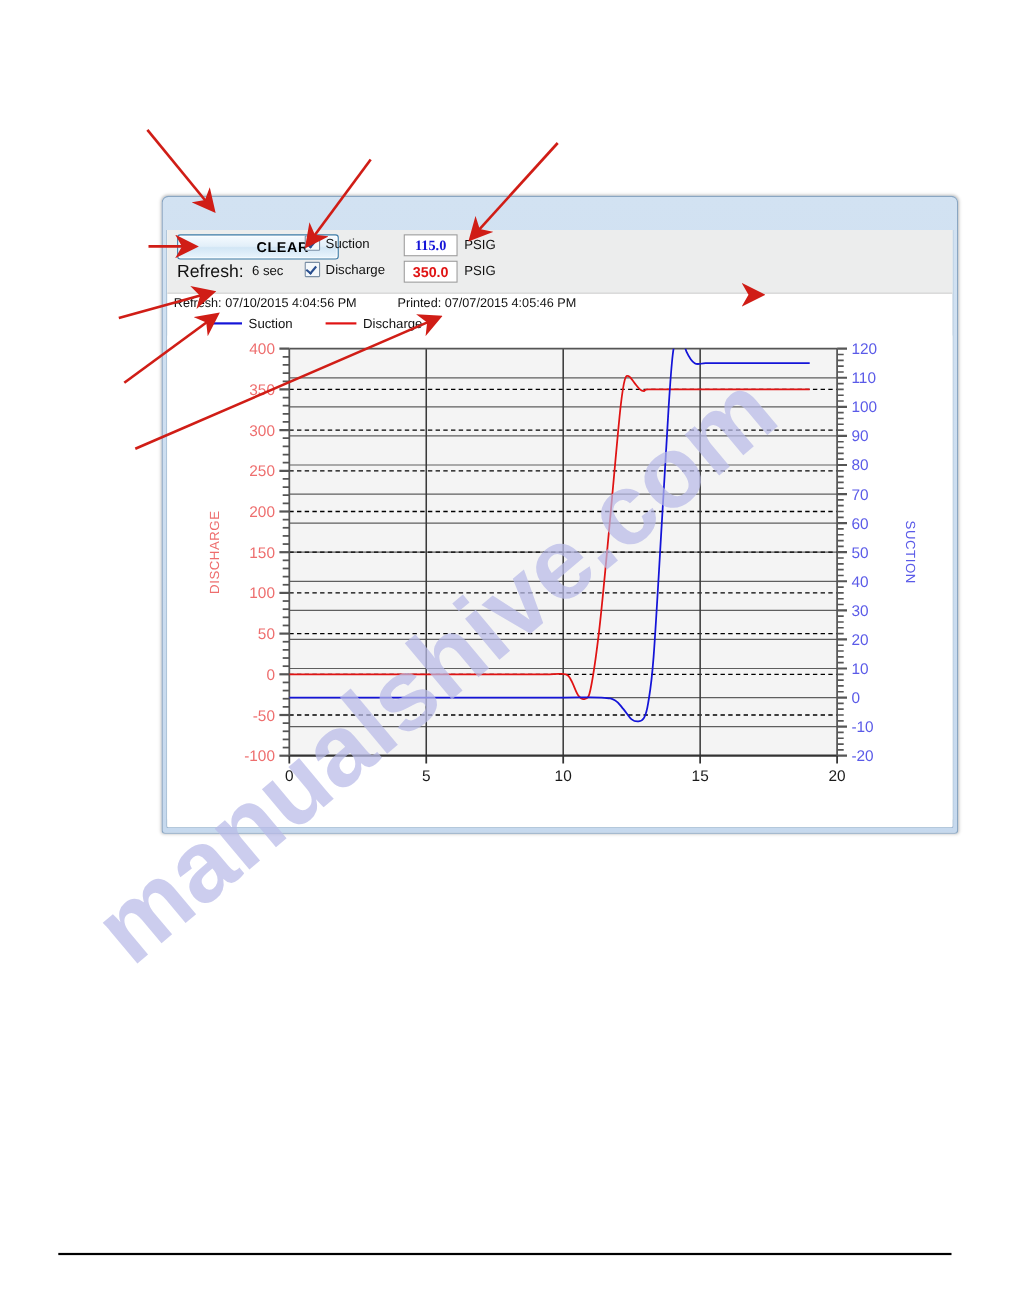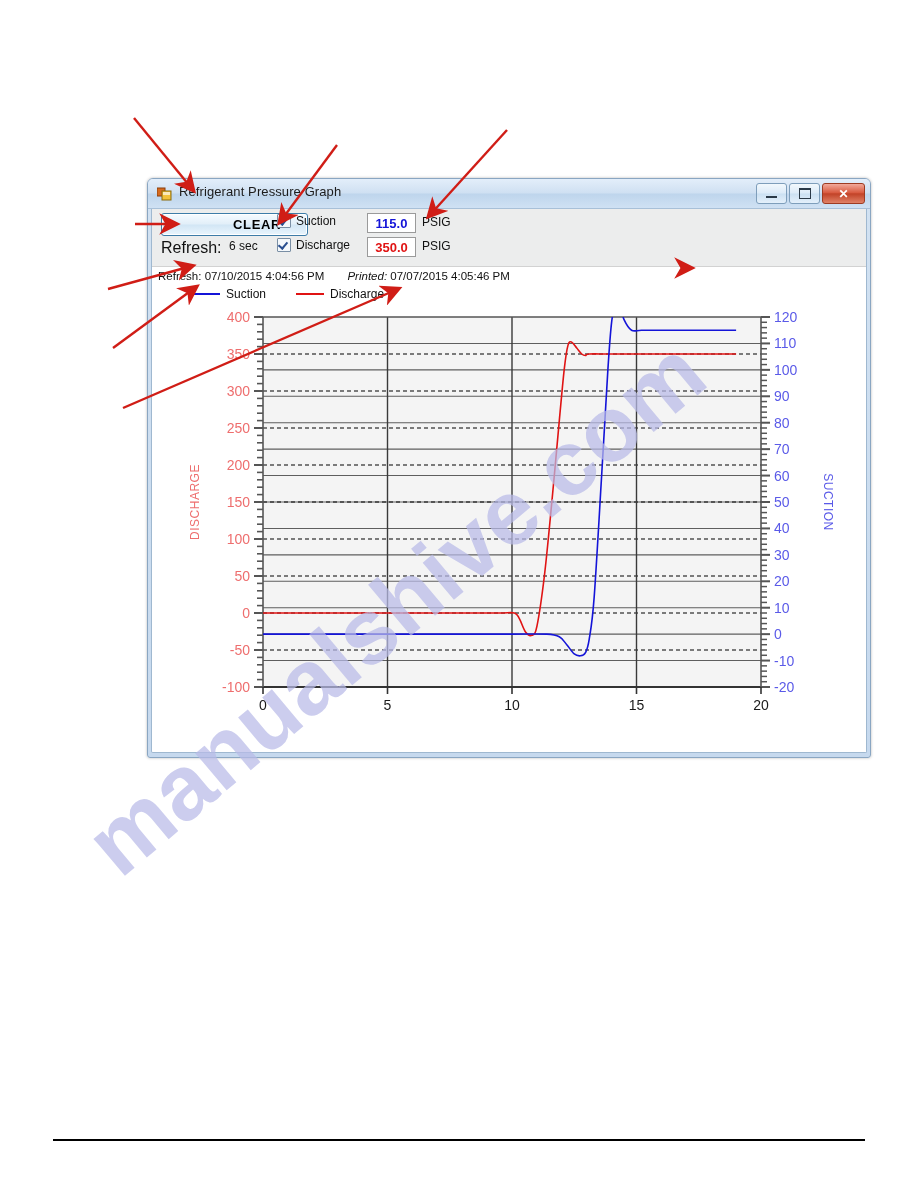--- a/index.html
+++ b/index.html
@@ -92,29 +92,29 @@
     width:4px;height:7px;border:solid #2a4f8f;border-width:0 2px 2px 0;
     transform:rotate(40deg);
   }
   .chk-label{font-size:12px;color:#111;white-space:nowrap;}
 
   .val-box{
     position:absolute;width:47px;height:18px;background:#fff;
     border:1px solid #9a9a9a;display:flex;align-items:center;justify-content:center;
     font-size:13px;font-weight:bold;
   }
-  #suction-value{left:215px;top:4px;color:#1414d8;}
+  #suction-value{left:215px;top:4px;color:#1414d8;font-family:Liberation Serif, serif;}
   #discharge-value{left:215px;top:28px;color:#e01313;}
   .psig{position:absolute;font-size:12px;color:#111;}
   #suction-psig{left:270px;top:6px;}
   #discharge-psig{left:270px;top:30px;}
 
   
   #info-row{position:absolute;left:6px;top:61px;font-size:11.5px;color:#111;white-space:nowrap;}
-  #printed-block{margin-left:20px;font-style:italic;}
+  #printed-block{margin-left:34px;}
   #legend-row{position:absolute;left:40px;top:78px;display:flex;align-items:center;gap:8px;font-size:12px;color:#111;}
   .leg-item{display:flex;align-items:center;gap:6px;}
   .leg-swatch{display:block;width:28px;height:0;}
   .leg-suction{border-top:2px solid #1414d8;}
   .leg-discharge{border-top:2px solid #e01313;}
   .leg-gap{width:14px;}
 
   
   #chart-area{
     position:absolute;left:0;top:96px;width:714px;height:440px;background:#fff;
@@ -141,37 +141,20 @@
 </style>
 </head>
 <body>
 
 <svg id="watermark" viewBox="0 0 918 1188">
   <text id="wm-text" transform="translate(120,880) rotate(-40)">manualshive.com</text>
 </svg>
 
 <div id="app-window">
 
-  <div id="title-bar">
-    <svg id="app-icon" viewBox="0 0 15 15">
-      <rect x="0" y="2" width="8" height="8" fill="#d66a1e" stroke="#8a3f0c" stroke-width="1"></rect>
-      <rect x="5" y="5" width="9" height="9" fill="#f2c23c" stroke="#8a6a0c" stroke-width="1"></rect>
-      <rect x="6" y="6" width="7" height="3" fill="#fff" opacity=".65"></rect>
-    </svg>
-    <div id="title-text">Refrigerant Pressure Graph</div>
-    <div class="win-btns">
-      <div class="win-btn">
-          <i class="wb-min"></i>
-        </div>
-      <div class="win-btn">
-          <i class="wb-max"></i>
-        </div>
-      <div class="win-btn close">✕</div>
-    </div>
-  </div>
 
   <div id="client">
 
     <div id="toolbar">
 
       <div id="clear-button">CLEAR</div>
 
       <div id="refresh-label">Refresh:</div>
       <div id="refresh-value">6 sec</div>
 

